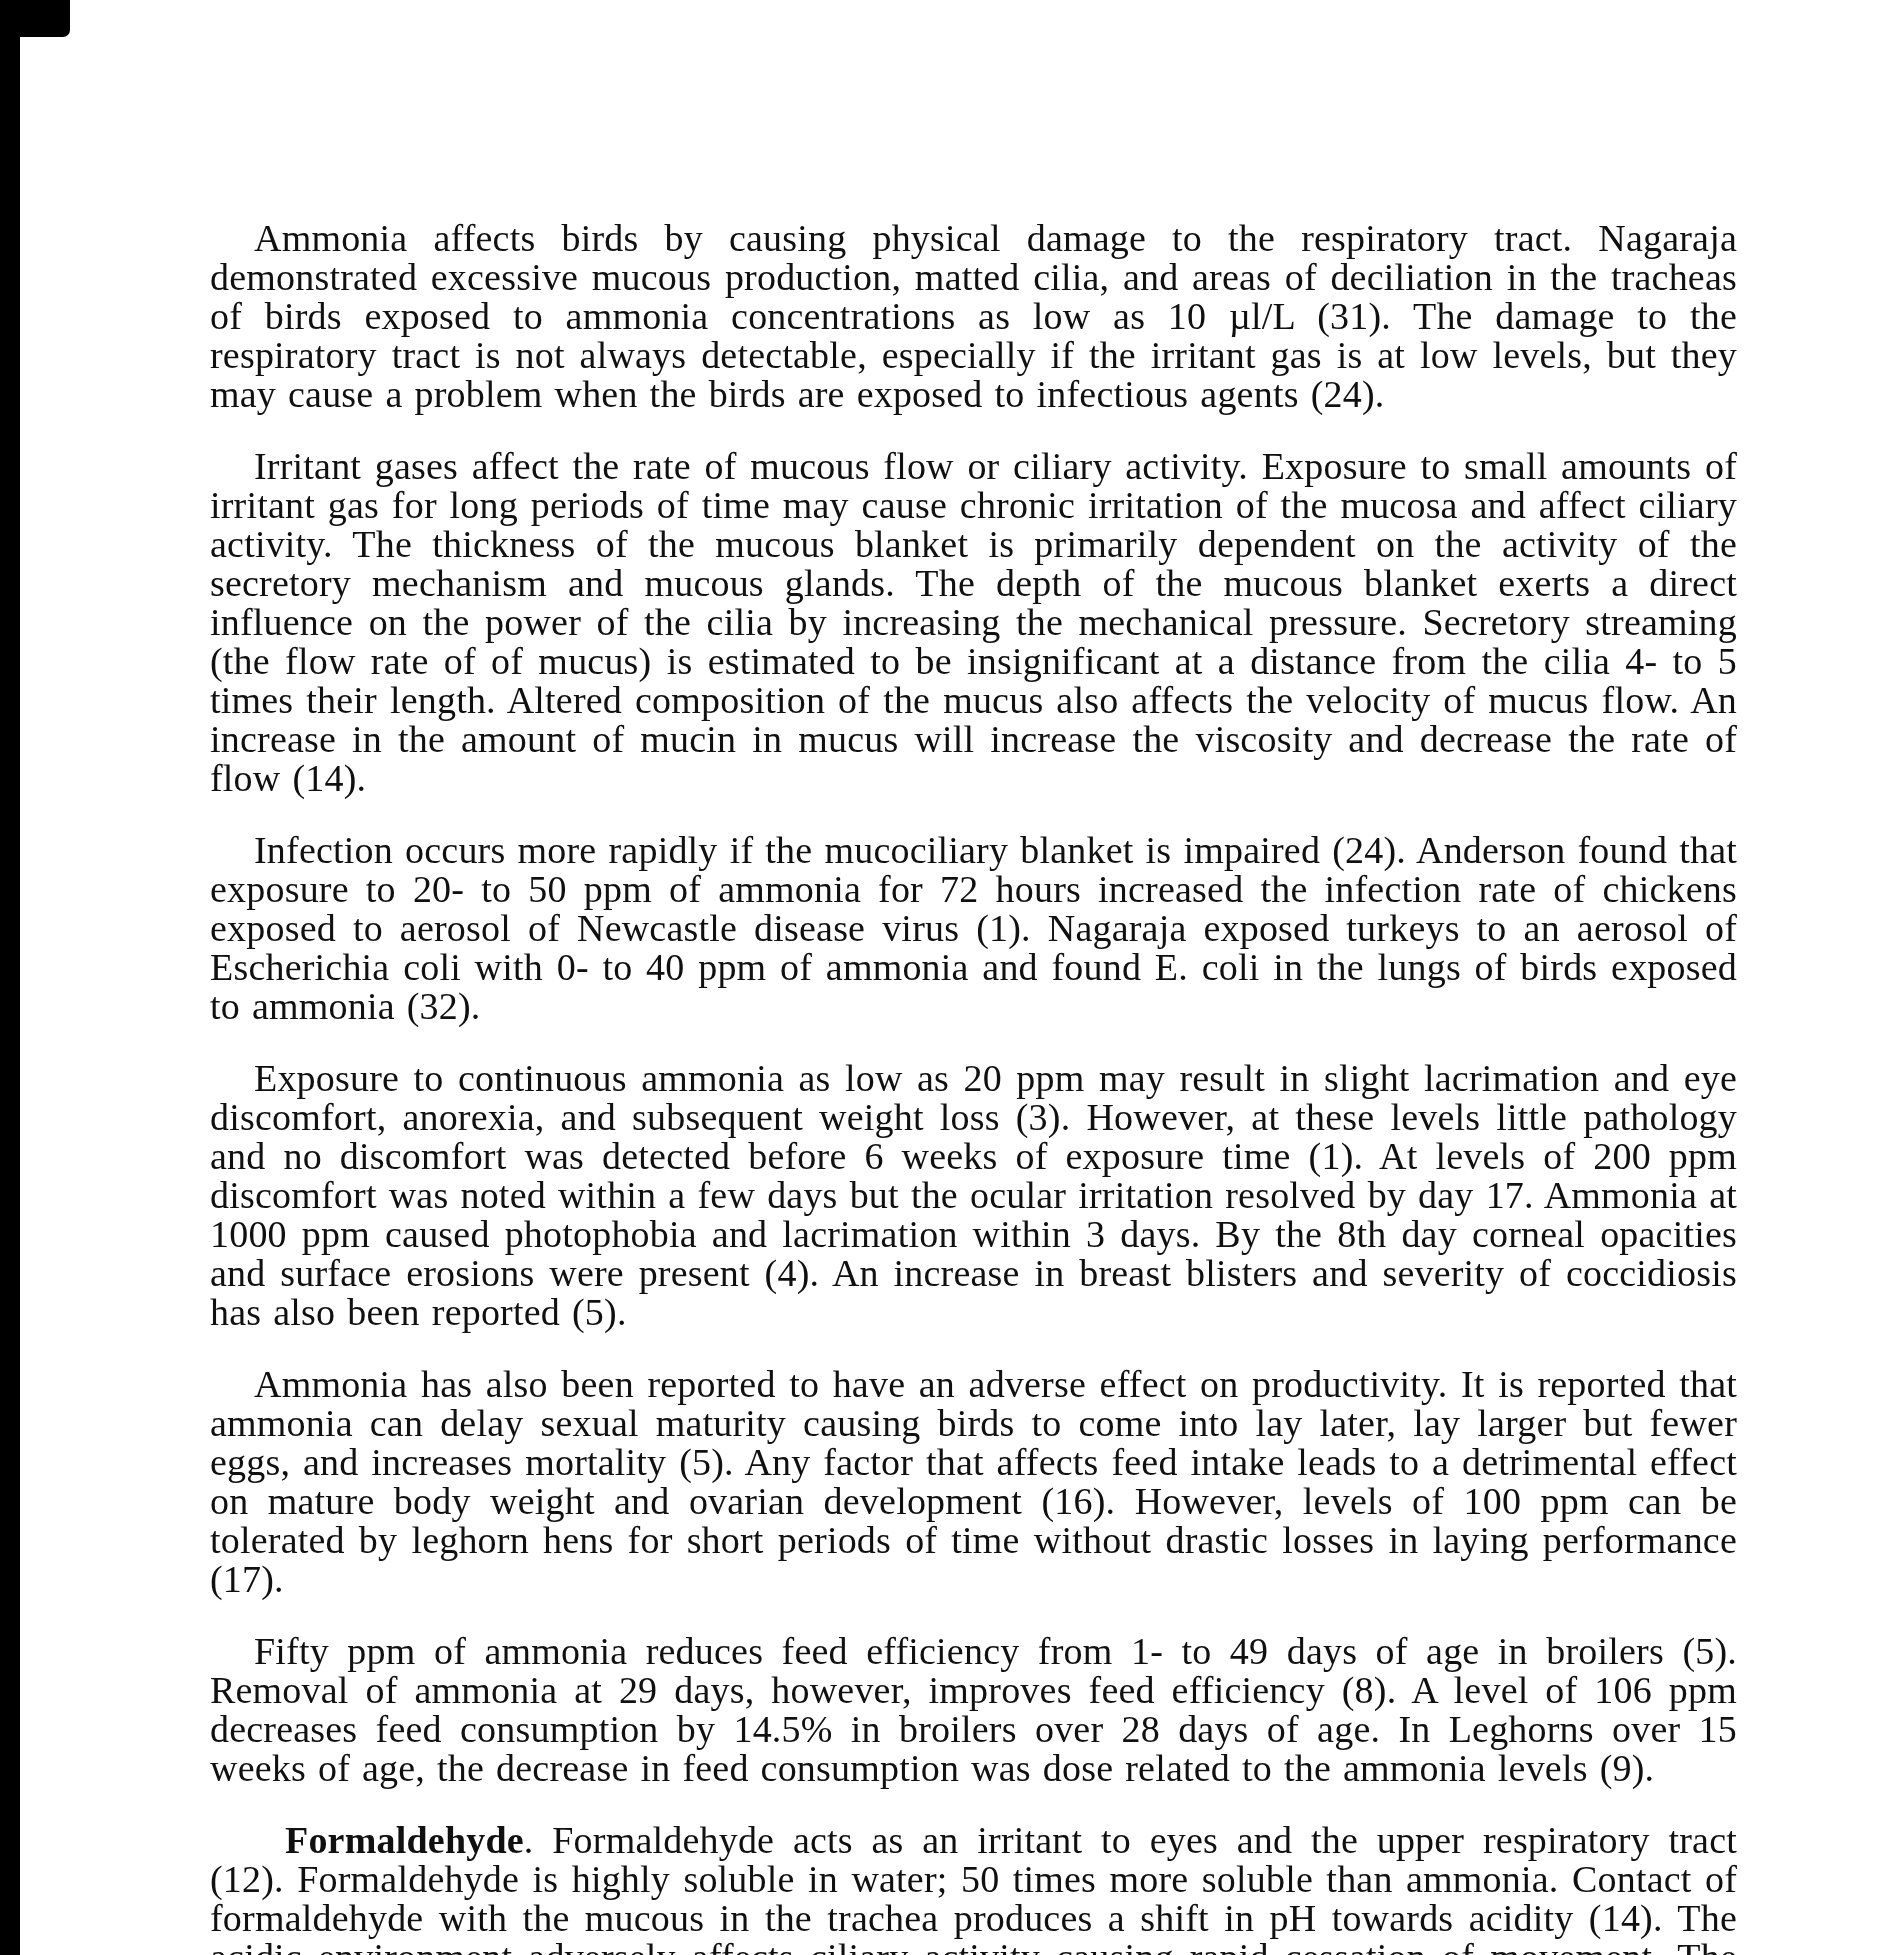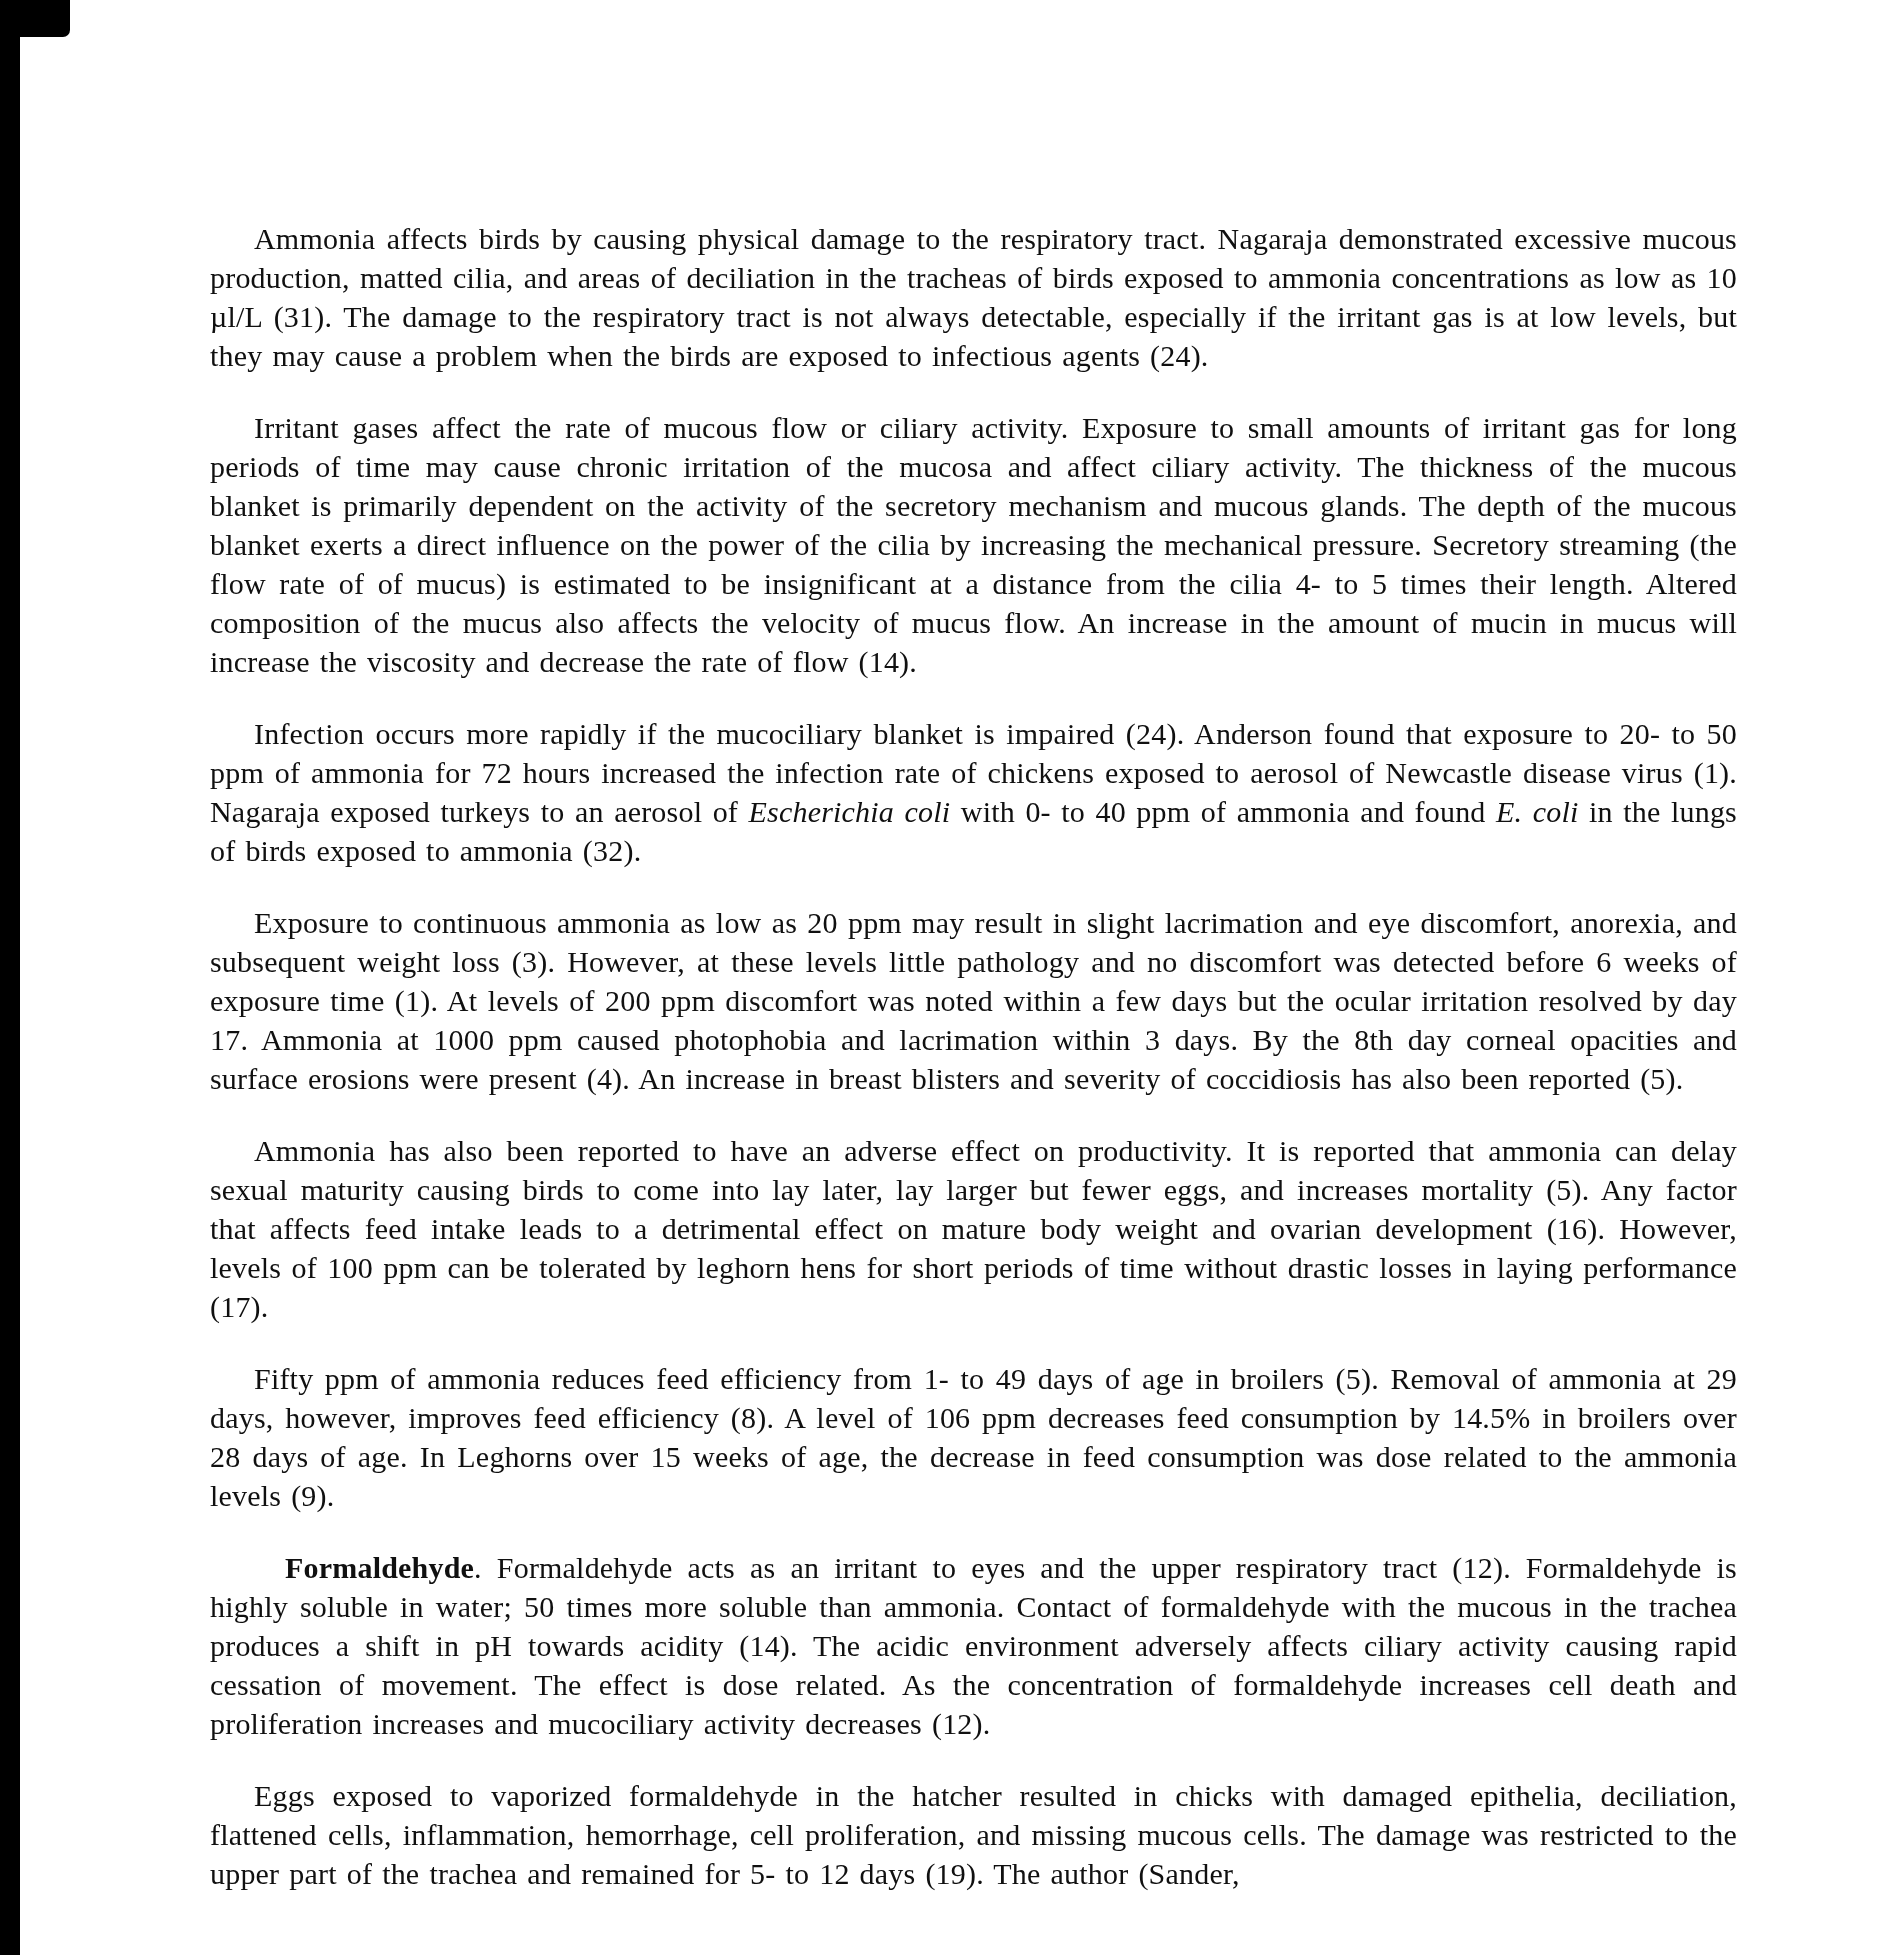--- a/index.html
+++ b/index.html
@@ -26,29 +26,29 @@
   }
 
   main.text-block {
     position: absolute;
     left: 210px;
     top: 219px;
     width: 1527px;
   }
   p.body-par {
     margin: 0 0 33px 0;
-    font-size: 30px;
+    font-size: 38px;
     line-height: 39px;
     text-align: justify;
     text-indent: 44px;
     word-spacing: 2.3px;
     letter-spacing: 0.2px;
   }
   p.body-par:last-child { margin-bottom: 0; }
-  .it { font-style: italic; }
+  .it { }
   .bd { font-weight: bold; margin-left: 31px; }
 </style>
 </head>
 <body>
 
 <div class="scan-bar-left"></div>
 <div class="scan-notch-topleft"></div>
 
 <main class="text-block">
   <p class="body-par"><span>Ammonia affects birds by causing physical damage to the respiratory tract.  Nagaraja demonstrated excessive mucous production, matted cilia, and areas of deciliation in the tracheas of birds exposed to ammonia concentrations as low as 10 µl/L (31).  The damage to the respiratory tract is not always detectable, especially if the irritant gas is at low levels, but they may cause a problem when the birds are exposed to infectious agents (24).</span></p>

